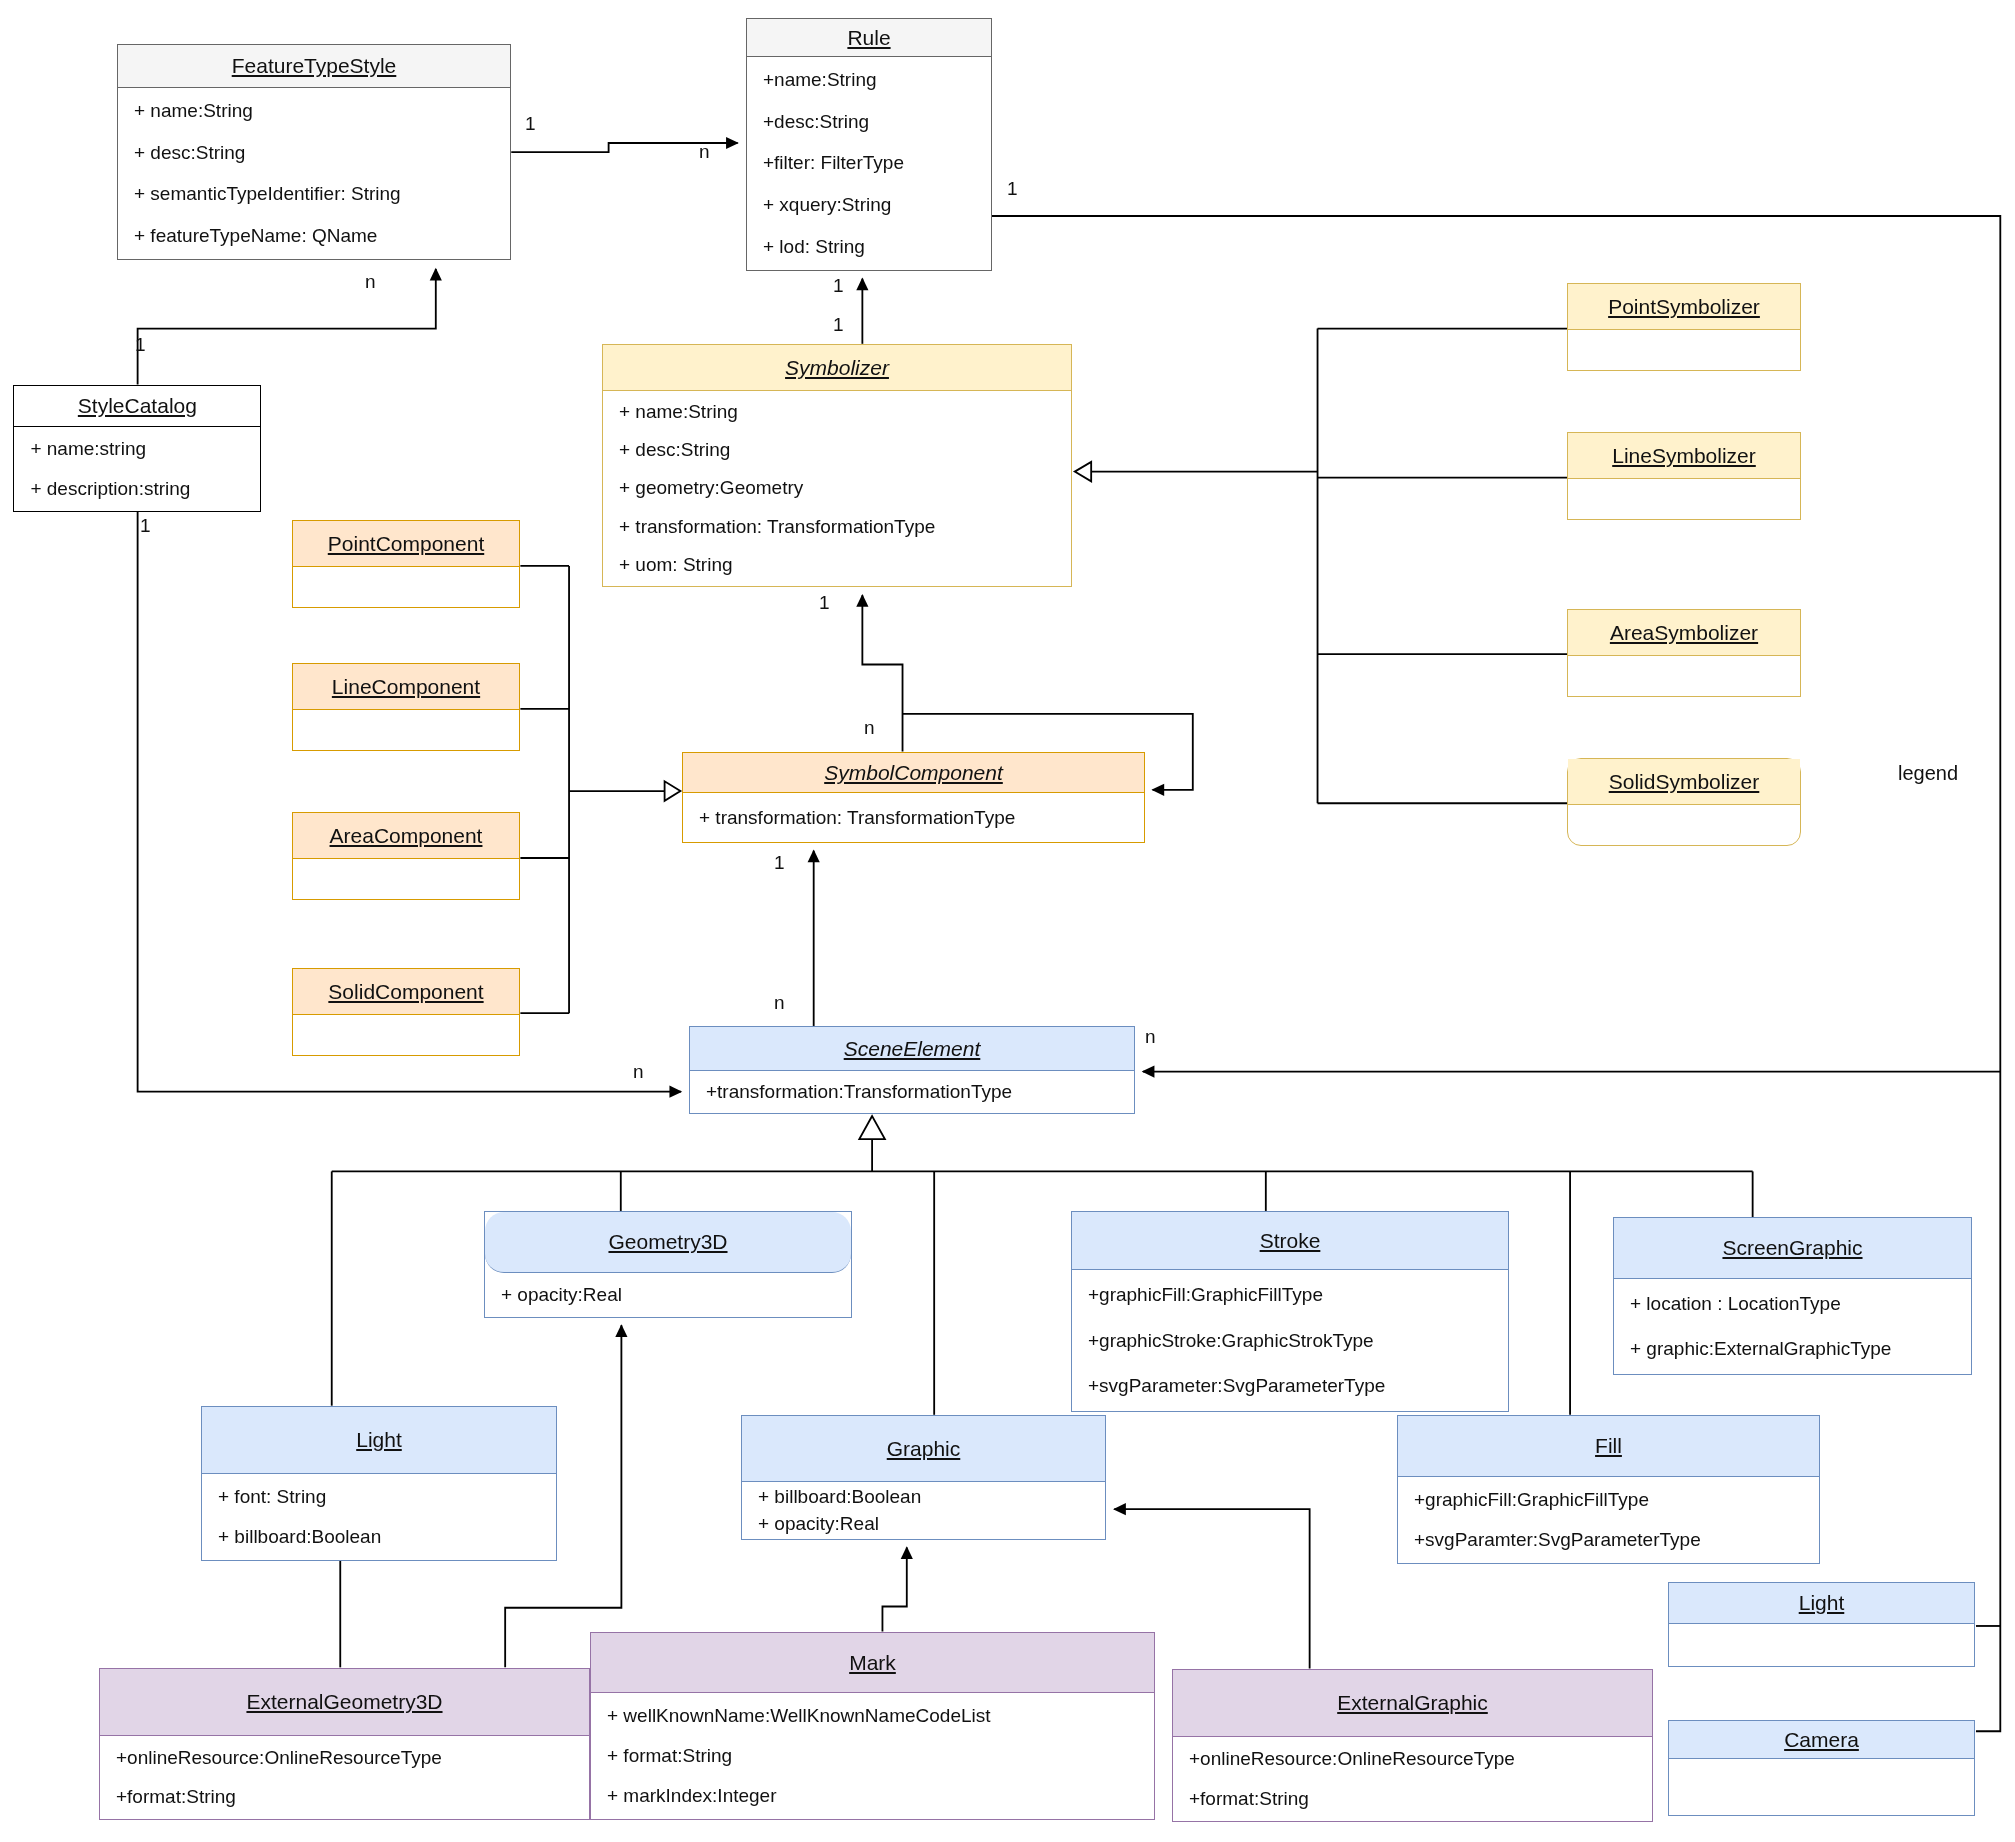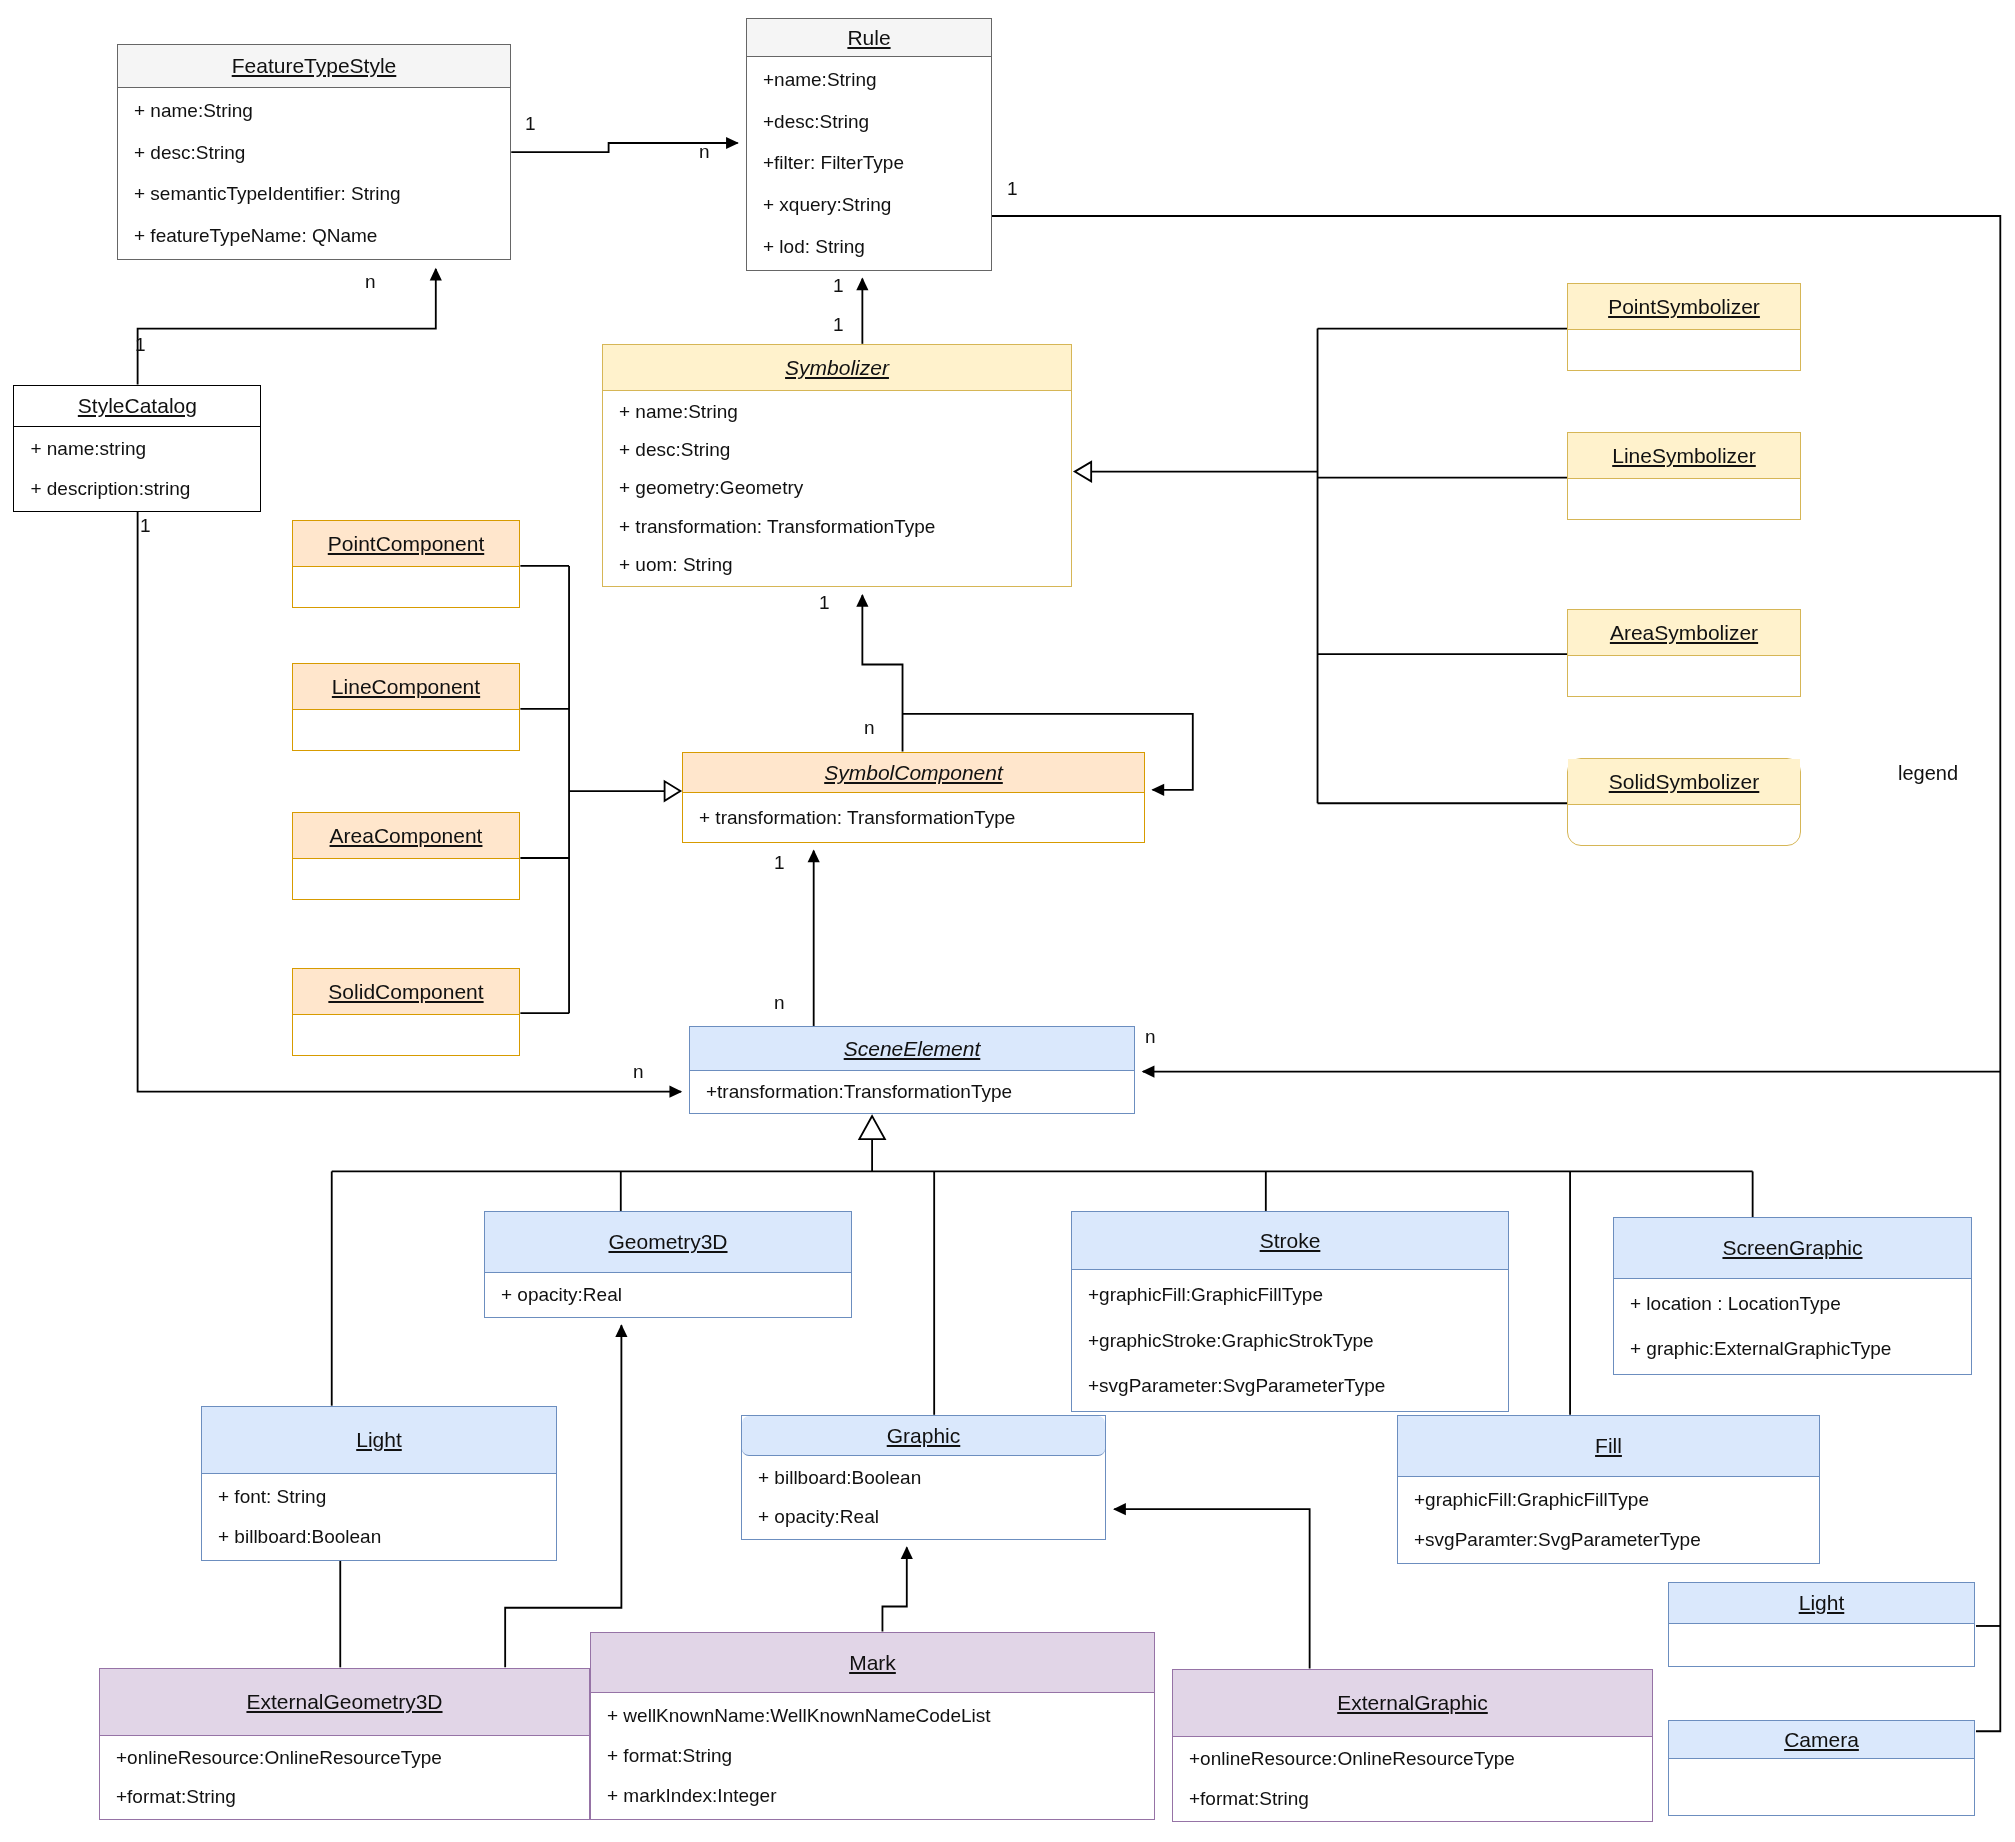--- a/index.html
+++ b/index.html
@@ -195,21 +195,21 @@
         <div class="class-header" style="height: 46px;">SolidSymbolizer</div>
         <div class="class-body"></div>
       </div>
       <div class="class-box scheme-blue" style="left: 689px; top: 1026px; width: 446px; height: 88px;">
         <div class="class-header italic" style="height: 44px;">SceneElement</div>
         <div class="class-body">
           <div class="attr">+transformation:TransformationType</div>
         </div>
       </div>
       <div class="class-box scheme-blue" style="left: 484px; top: 1211px; width: 368px; height: 107px;">
-        <div class="class-header" style="height: 61px;">Geometry3D</div>
+        <div class="class-header" style="height: 61px; border-radius: 19px;">Geometry3D</div>
         <div class="class-body">
           <div class="attr">+ opacity:Real</div>
         </div>
       </div>
       <div class="class-box scheme-blue" style="left: 1071px; top: 1211px; width: 438px; height: 201px;">
         <div class="class-header" style="height: 58px;">Stroke</div>
         <div class="class-body">
           <div class="attr">+graphicFill:GraphicFillType</div>
           <div class="attr">+graphicStroke:GraphicStrokType</div>
           <div class="attr">+svgParameter:SvgParameterType</div>
@@ -223,21 +223,21 @@
         </div>
       </div>
       <div class="class-box scheme-blue" style="left: 201px; top: 1406px; width: 356px; height: 155px;">
         <div class="class-header" style="height: 67px;">Light</div>
         <div class="class-body">
           <div class="attr">+ font: String</div>
           <div class="attr">+ billboard:Boolean</div>
         </div>
       </div>
       <div class="class-box scheme-blue" style="left: 741px; top: 1415px; width: 365px; height: 125px;">
-        <div class="class-header" style="height: 40px; border-radius: 7px;">Graphic</div>
+        <div class="class-header" style="height: 66px;">Graphic</div>
         <div class="class-body">
           <div class="attr">+ billboard:Boolean</div>
           <div class="attr">+ opacity:Real</div>
         </div>
       </div>
       <div class="class-box scheme-blue" style="left: 1397px; top: 1415px; width: 423px; height: 149px;">
         <div class="class-header" style="height: 61px;">Fill</div>
         <div class="class-body">
           <div class="attr">+graphicFill:GraphicFillType</div>
           <div class="attr">+svgParamter:SvgParameterType</div>

